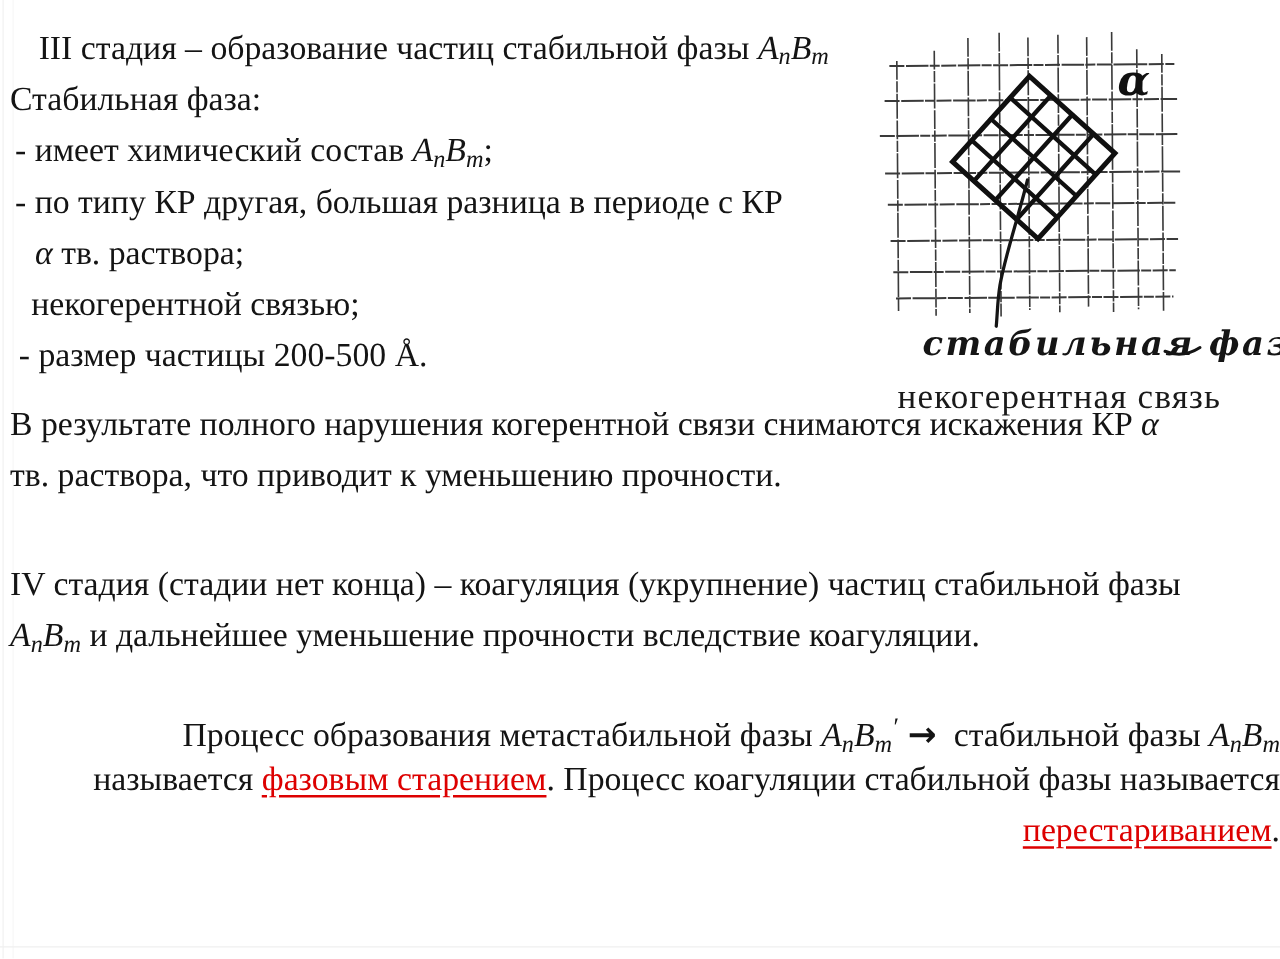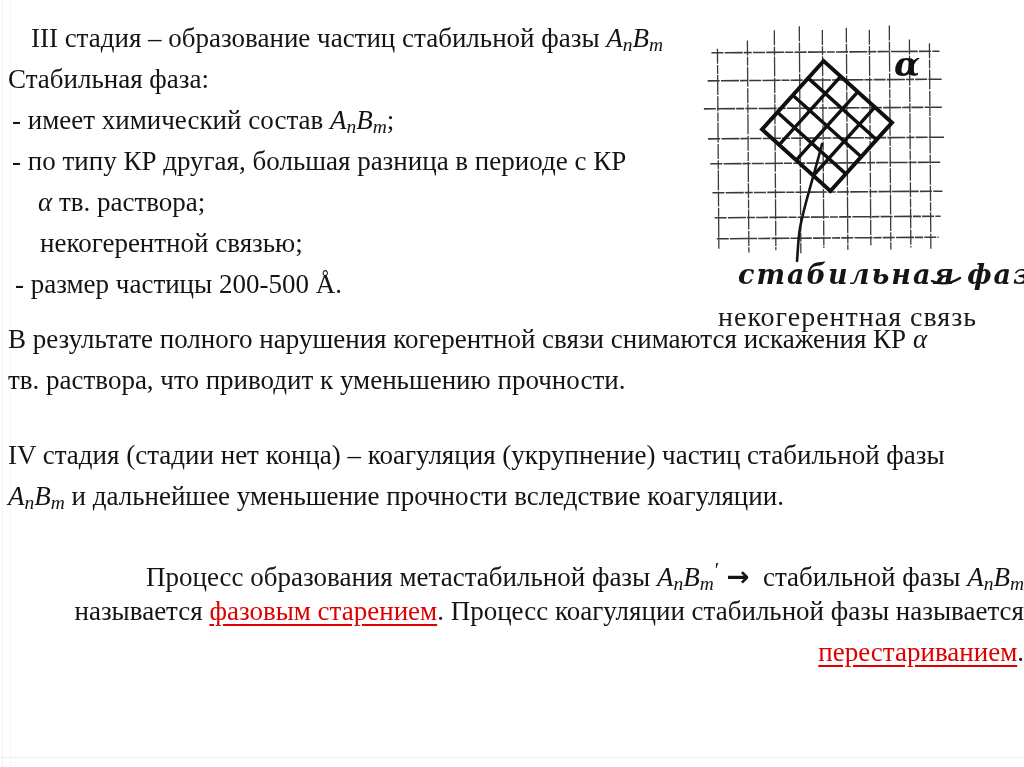--- a/index.html
+++ b/index.html
@@ -15,29 +15,29 @@
   
   .edge-left{position:absolute;left:2px;top:0;width:1px;height:767px;background:#f2f2f2;}
   .edge-left2{position:absolute;left:10px;top:0;width:1px;height:767px;background:#f8f8f8;}
   .edge-bottom{position:absolute;left:0;top:757px;width:1024px;height:1px;background:#efefef;}
 
   .textcol{position:relative;z-index:2;}
   .ln{height:41px;line-height:41px;white-space:nowrap;}
   .p1{width:686px;}
   .p1 .ln:first-child{margin-top:18px;text-align:center;}
   .p2{margin-top:14px;}
-  .p3{margin-top:34px;}
+  .p3{margin-top:46px;}
   .p4{margin-top:33px;text-align:right;}
 
   .ind8{padding-left:8px;}
   .ind6{padding-left:6px;}
   .ind12{padding-left:12px;}
   .ind13{padding-left:15px;}
-  .ind25{padding-left:40px;}
-  .ind30{padding-left:38px;}
+  .ind25{padding-left:25px;}
+  .ind30{padding-left:28px;}
 
   .var{font-style:italic;}
   .sub{font-style:italic;font-size:0.72em;vertical-align:-0.22em;}
   .pr{font-size:0.75em;vertical-align:0.45em;margin-left:1px;}
   .alpha{font-style:italic;}
   .arrow{font-family:"DejaVu Sans",sans-serif;font-weight:700;font-size:1.02em;margin:0 7px;}
   .red{color:var(--red,#dd0000);text-decoration:underline;text-decoration-thickness:2px;text-underline-offset:4px;}
 
   .fig{position:absolute;left:694px;top:0;width:330px;height:345px;z-index:1;}
   .fig-alpha{font-family:"DejaVu Serif",serif;font-style:italic;font-weight:700;font-size:34px;fill:#111;}

